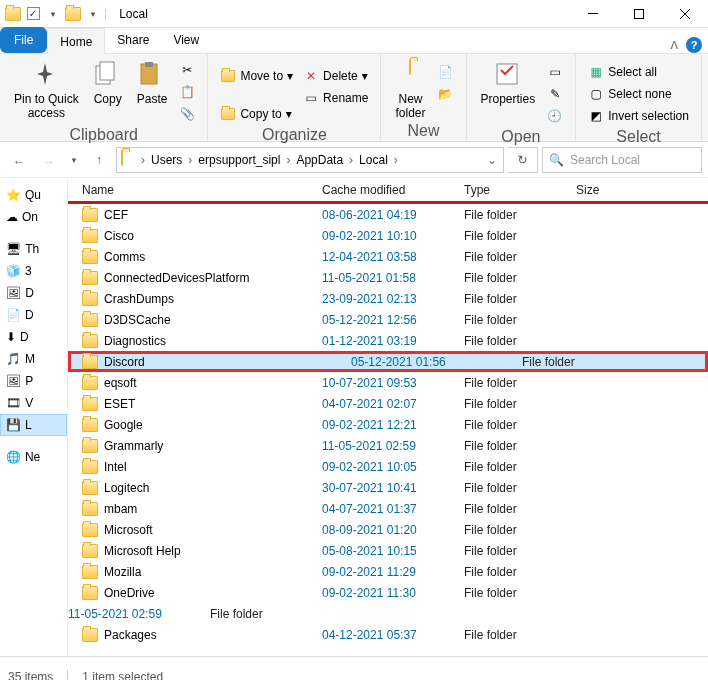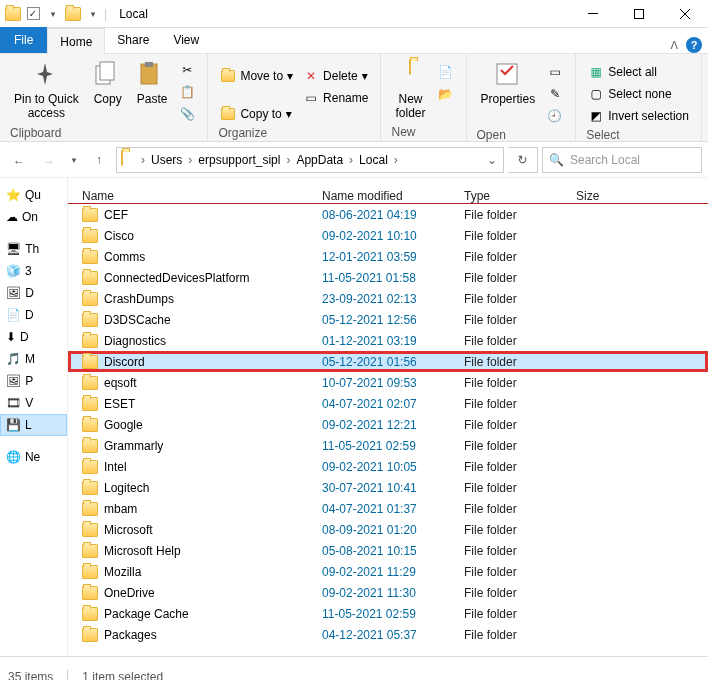--- a/index.html
+++ b/index.html
@@ -4,57 +4,57 @@
 <style>
 * { box-sizing: border-box; font-family: "Segoe UI", Tahoma, sans-serif; font-size: 12px; }
 body { margin: 0; background: #fff; width: 708px; height: 680px; overflow: hidden; position: relative; }
 .titlebar { height: 28px; background: #fff; border-bottom: 1px solid #ddd; display: flex; align-items: center; }
 .titlebar .qat { display: flex; align-items: center; gap: 2px; padding: 0 4px; }
 .titlebar .qat .icon { width: 18px; height: 18px; display: inline-flex; align-items: center; justify-content: center; }
 .titlebar .title { padding-left: 8px; }
 .titlebar .winbtns { margin-left: auto; display: flex; }
 .titlebar .winbtn { width: 46px; height: 28px; display: flex; align-items: center; justify-content: center; }
 .tabbar { height: 26px; display: flex; align-items: flex-end; border-bottom: 1px solid #e3e3e3; background: #fff; }
-.tabbar .filetab { height: 26px; background: #1979ca; color: #fff; padding: 0 14px; display: flex; align-items: center; }
+.tabbar .filetab { height: 26px; background: #1979ca; color: #fff; padding: 0 14px; display: flex; align-items: center; border-radius: 6px; }
 .tabbar .tab { height: 26px; padding: 0 12px; display: flex; align-items: center; margin-top: 23px; }
 .tabbar .tab.active { background: #f5f5f5; border-top: 1px solid #e3e3e3; border-left: 1px solid #e3e3e3; border-right: 1px solid #e3e3e3; position: relative; top: 1px; }
 .tabbar .help { margin-left: auto; padding-right: 6px; display: flex; align-items: center; gap: 8px; }
 .ribbon { background: #f5f5f5; border-bottom: 1px solid #ddd; display: flex; height: 88px; }
 .rgroup { border-right: 1px solid #e3e3e3; padding: 6px 10px 0 10px; display: flex; flex-direction: column; justify-content: space-between; }
-.rgroup .label { font-size: 12px; color: #555; padding: 2px 0; }
+.rgroup .label { text-align: center; font-size: 16px; color: #555; padding: 2px 0; }
 .rrow { display: flex; align-items: flex-start; gap: 6px; }
 .bigbtn { display: flex; flex-direction: column; align-items: center; gap: 2px; padding: 0 4px; text-align: center; }
 .bigbtn .ico { width: 30px; height: 30px; }
 .smbtn { display: flex; align-items: center; gap: 4px; height: 20px; padding: 0 2px; font-size: 12px; white-space: nowrap; }
 .smbtn .ico { width: 16px; height: 16px; display: inline-flex; align-items: center; justify-content: center; }
 .addr { height: 36px; display: flex; align-items: center; padding: 4px 6px; gap: 4px; border-bottom: 1px solid #eee; }
 .navbtn { width: 26px; height: 26px; display: flex; align-items: center; justify-content: center; color: #555; }
 .crumbs { flex: 1; border: 1px solid #ccc; height: 26px; display: flex; align-items: center; padding: 0 4px; }
 .crumbs .ico { width: 18px; height: 18px; }
 .crumbs .seg { padding: 0 4px; }
 .crumbs .sep { color: #666; padding: 0 2px; }
 .refresh { width: 30px; height: 26px; border: 1px solid #ccc; border-left: none; display: flex; align-items: center; justify-content: center; color: #555; }
 .search { width: 160px; height: 26px; border: 1px solid #ccc; display: flex; align-items: center; padding: 0 6px; color: #777; gap: 6px; }
 .main { display: flex; height: calc(680px - 28px - 26px - 88px - 36px - 24px); }
 .tree { width: 68px; border-right: 1px solid #eee; background: #fff; overflow: hidden; padding-top: 6px; }
 .tree .titem { display: flex; align-items: center; gap: 4px; padding: 2px 6px; height: 22px; white-space: nowrap; overflow: hidden; }
 .tree .titem.sel { background: #cce8ff; border: 1px solid #99d1ff; padding: 1px 5px; }
 .list { flex: 1; overflow: hidden; position: relative; }
-.cols { display: flex; border-bottom: 1px solid #b91c1c; height: 26px; align-items: flex-end; color: #222; position: sticky; top: 0; background: #fff; }
+.cols { display: flex; border-bottom: 3px solid #b91c1c; height: 26px; align-items: center; color: #222; position: sticky; top: 0; background: #fff; }
 .c-name { flex: 0 0 254px; padding-left: 14px; }
 .c-date { flex: 0 0 142px; }
 .c-type { flex: 0 0 112px; }
 .c-size { flex: 0 0 60px; }
 .c-scroll { flex: 0 0 17px; }
 .rows { overflow-y: scroll; height: calc(100% - 26px); }
 .row { display: flex; align-items: center; height: 21px; }
 .row .n { flex: 0 0 254px; padding-left: 14px; display: flex; align-items: center; gap: 6px; }
 .row .d { flex: 0 0 142px; color: #0369a1; }
 .row .t { flex: 0 0 112px; color: #222; }
-.row.hl { box-shadow: inset 0 0 0 3px #e03030; background: #cce8ff; }
+.row.hl { box-shadow: inset 0 0 0 3px #e03030; background: #cce8ff; gap: 29px; }
 .foldericon { width: 16px; height: 14px; background: linear-gradient(#ffe9a6, #ffc94f); border: 1px solid #e6b43a; border-radius: 1px; position: relative; }
 .foldericon::before { content: ""; position: absolute; top: -3px; left: 0; width: 6px; height: 3px; background: #ffe9a6; border: 1px solid #e6b43a; border-bottom: none; border-radius: 1px 1px 0 0; }
 .status { height: 40px; border-top: 1px solid #ddd; display: flex; align-items: center; padding: 0 8px; font-size: 11px; color: #555; gap: 14px; }
 .rows::-webkit-scrollbar { width: 17px; }
 .rows::-webkit-scrollbar-thumb { background: #c1c1c1; }
 .rows::-webkit-scrollbar-track { background: #f1f1f1; }
 .checkbox { width: 13px; height: 13px; border: 1px solid #888; display: inline-flex; align-items: center; justify-content: center; font-size: 10px; color: #333; }
 svg { display: block; }
 .helpcircle { width: 16px; height: 16px; border-radius: 50%; background: #1979ca; color: #fff; display: flex; align-items: center; justify-content: center; font-weight: bold; font-size: 11px; }
 .collapse-ribbon { color: #666; font-size: 11px; }
@@ -311,21 +311,21 @@
       </div>
       <div style="height: 10px;"></div>
       <div class="titem">
         <span>🌐</span>
         <span>Ne</span>
       </div>
     </div>
   <div class="list">
     <div class="cols">
       <div class="c-name">Name</div>
-      <div class="c-date">Name modified</div>
+      <div class="c-date">Cache modified</div>
       <div class="c-type">Type</div>
       <div class="c-size">Size</div>
       <div class="c-scroll"></div>
     </div>
     <div class="rows" id="rows">
         <div class="row">
           <div class="n">
             <span class="foldericon"></span>
             <span>CEF</span>
           </div>
@@ -338,21 +338,21 @@
             <span>Cisco</span>
           </div>
           <div class="d">09-02-2021 10:10</div>
           <div class="t">File folder</div>
         </div>
         <div class="row">
           <div class="n">
             <span class="foldericon"></span>
             <span>Comms</span>
           </div>
-          <div class="d">12-01-2021 03:59</div>
+          <div class="d">12-04-2021 03:58</div>
           <div class="t">File folder</div>
         </div>
         <div class="row">
           <div class="n">
             <span class="foldericon"></span>
             <span>ConnectedDevicesPlatform</span>
           </div>
           <div class="d">11-05-2021 01:58</div>
           <div class="t">File folder</div>
         </div>
@@ -470,24 +470,20 @@
         </div>
         <div class="row">
           <div class="n">
             <span class="foldericon"></span>
             <span>OneDrive</span>
           </div>
           <div class="d">09-02-2021 11:30</div>
           <div class="t">File folder</div>
         </div>
         <div class="row">
-          <div class="n">
-            <span class="foldericon"></span>
-            <span>Package Cache</span>
-          </div>
           <div class="d">11-05-2021 02:59</div>
           <div class="t">File folder</div>
         </div>
         <div class="row">
           <div class="n">
             <span class="foldericon"></span>
             <span>Packages</span>
           </div>
           <div class="d">04-12-2021 05:37</div>
           <div class="t">File folder</div>

